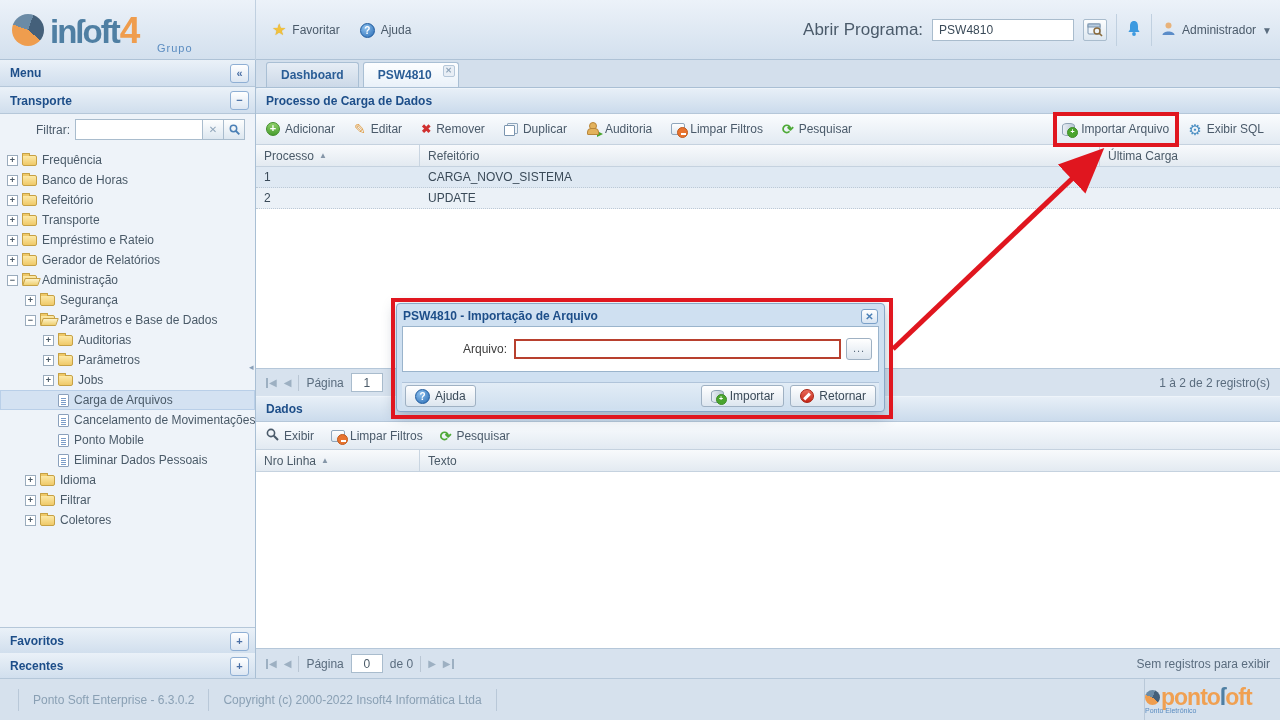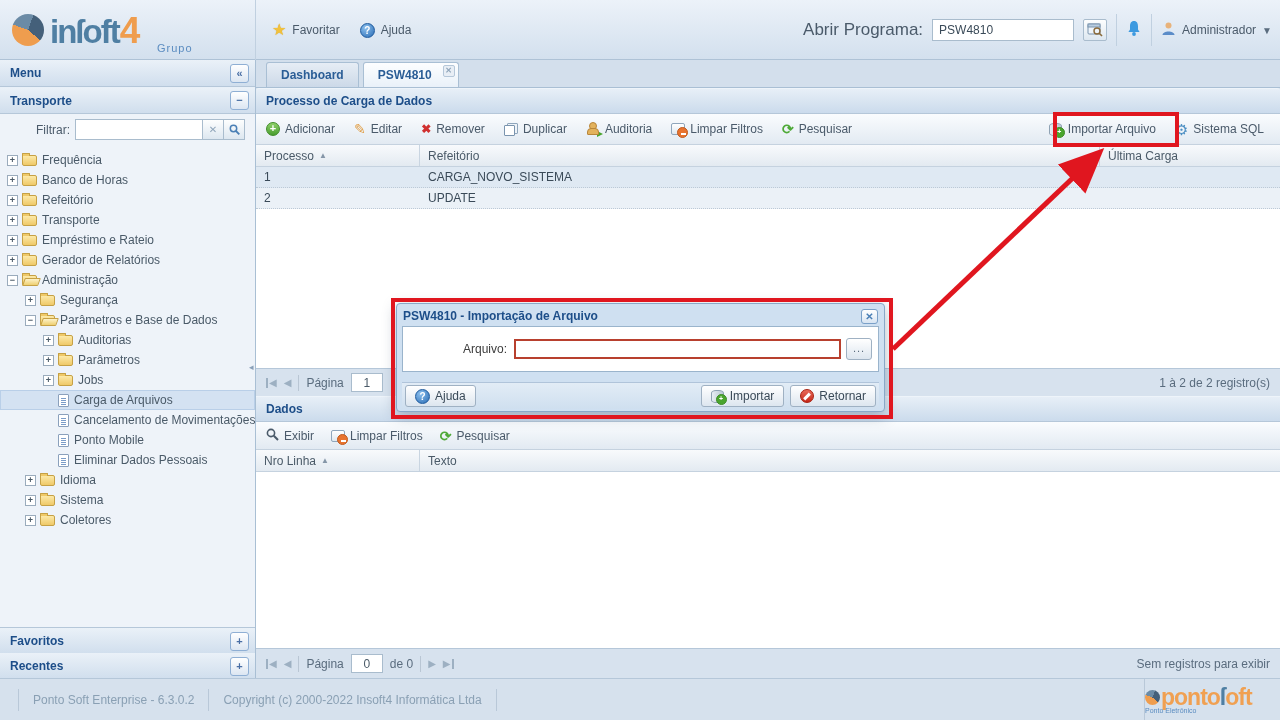--- a/index.html
+++ b/index.html
@@ -347,21 +347,21 @@
             <span class="tree-label">Eliminar Dados Pessoais</span>
           </div>
           <div class="tree-row" style="padding-left: 25px;">
             <span class="exp">+</span>
             <span class="i-folder icon"></span>
             <span class="tree-label">Idioma</span>
           </div>
           <div class="tree-row" style="padding-left: 25px;">
             <span class="exp">+</span>
             <span class="i-folder icon"></span>
-            <span class="tree-label">Sistema</span>
+            <span class="tree-label">Filtrar</span>
           </div>
           <div class="tree-row" style="padding-left: 25px;">
             <span class="exp">+</span>
             <span class="i-folder icon"></span>
             <span class="tree-label">Coletores</span>
           </div>
         </div>
     </div>
     <div class="side-hdr" style="position:absolute;top:568px;left:0;right:0;">
       <span>Favoritos</span>
@@ -420,21 +420,21 @@
         <span class="i-refresh icon">⟳</span>
         <span>Pesquisar</span>
       </div>
       <div class="tspacer"></div>
       <div class="tbtn">
         <span class="i-db icon"></span>
         <span>Importar Arquivo</span>
       </div>
       <div class="tbtn" style="margin-right:6px">
         <span class="i-gear icon">⚙</span>
-        <span>Sistema SQL</span>
+        <span>Exibir SQL</span>
       </div>
     </div>
 
     <div class="grid-hdr">
       <div class="gh cw1">
         <span>Processo</span>
         <span class="sort">▲</span>
       </div>
       <div class="gh cw2">
         <span>Refeitório</span>

